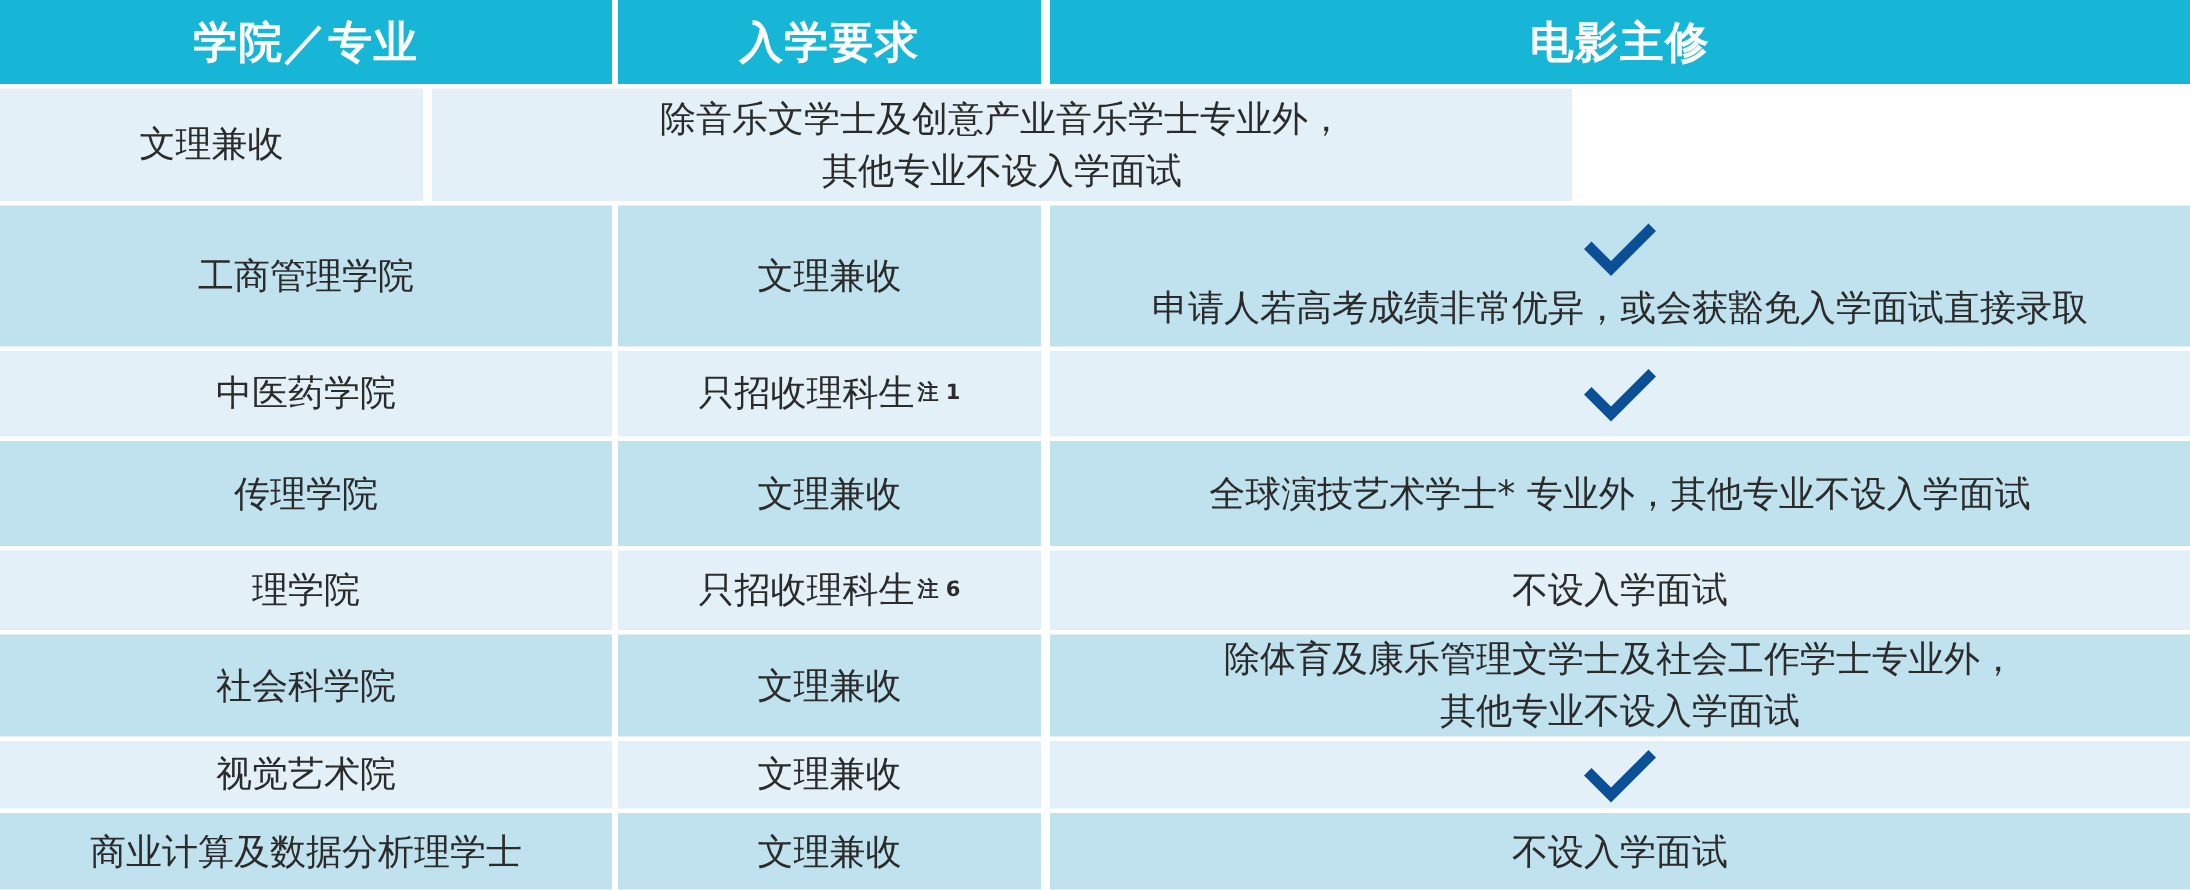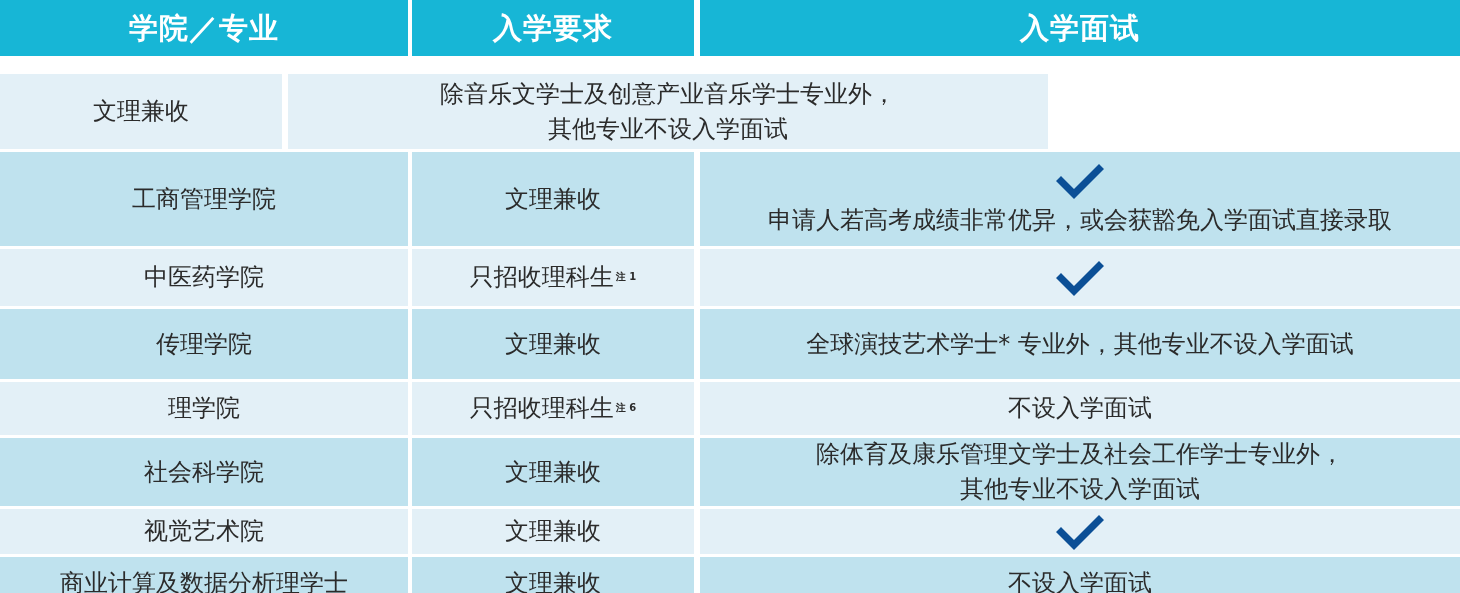--- a/index.html
+++ b/index.html
@@ -37,21 +37,21 @@
 
   
   .header .cell{
     background:#17b6d6;
     color:#ffffff;
     font-size:29px;
     font-weight:bold;
     letter-spacing:1px;
     height:56px;
   }
-  .header{margin-bottom:18px;}
+  .header{margin-bottom:3px;}
 
   
   .body-row .cell{
     color:#2b2b2b;
     font-size:24px;
     font-weight:400;
   }
   .tone-a .cell{background:#e3f0f7;}
   .tone-b .cell{background:#bfe2ee;}
 
@@ -68,21 +68,21 @@
   .stack{
     display:flex;
     flex-direction:column;
     align-items:center;
     justify-content:center;
     width:100%;
   }
   .line{display:block;white-space:nowrap;}
 
   sup.note{
-    font-size:10px;
+    font-size:14px;
     font-weight:bold;
     vertical-align:super;
     letter-spacing:0;
     margin-left:2px;
   }
 
   .check{
     display:block;
     width:56px;height:40px;
     margin:0 auto 2px auto;
@@ -96,21 +96,21 @@
 <div class="table">
 
   <div class="row header">
     <div class="cell c1">
       <span>学院／专业</span>
     </div>
     <div class="cell c2">
       <span>入学要求</span>
     </div>
     <div class="cell c3">
-      <span>入学面试</span>
+      <span>电影主修</span>
     </div>
   </div>
 
   <div class="row body-row tone-a h1">
     <div class="cell c2">
       <span>文理兼收</span>
     </div>
     <div class="cell c3">
       <div class="stack">
         <span class="line">除音乐文学士及创意产业音乐学士专业外，</span>

